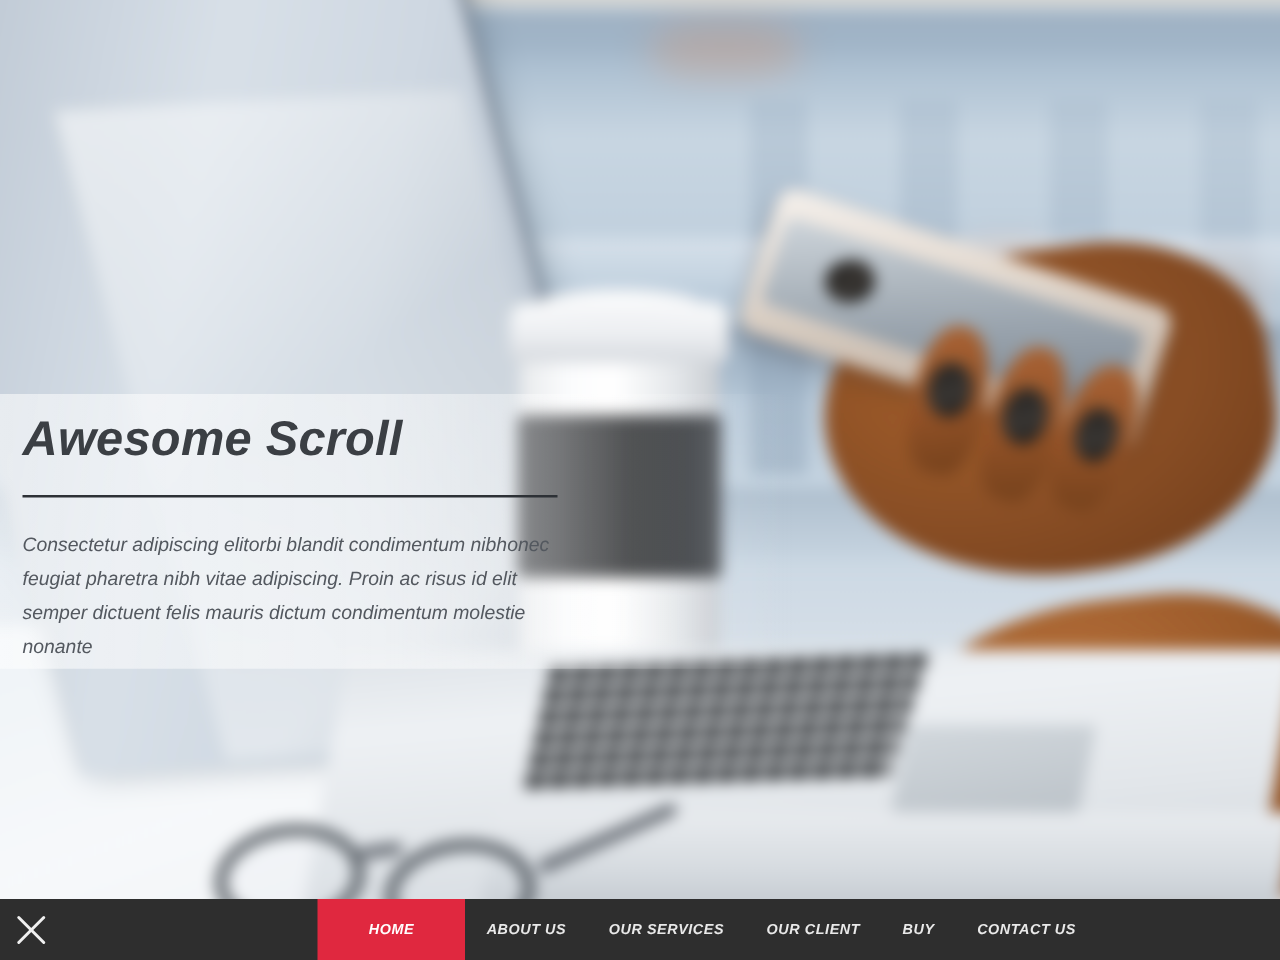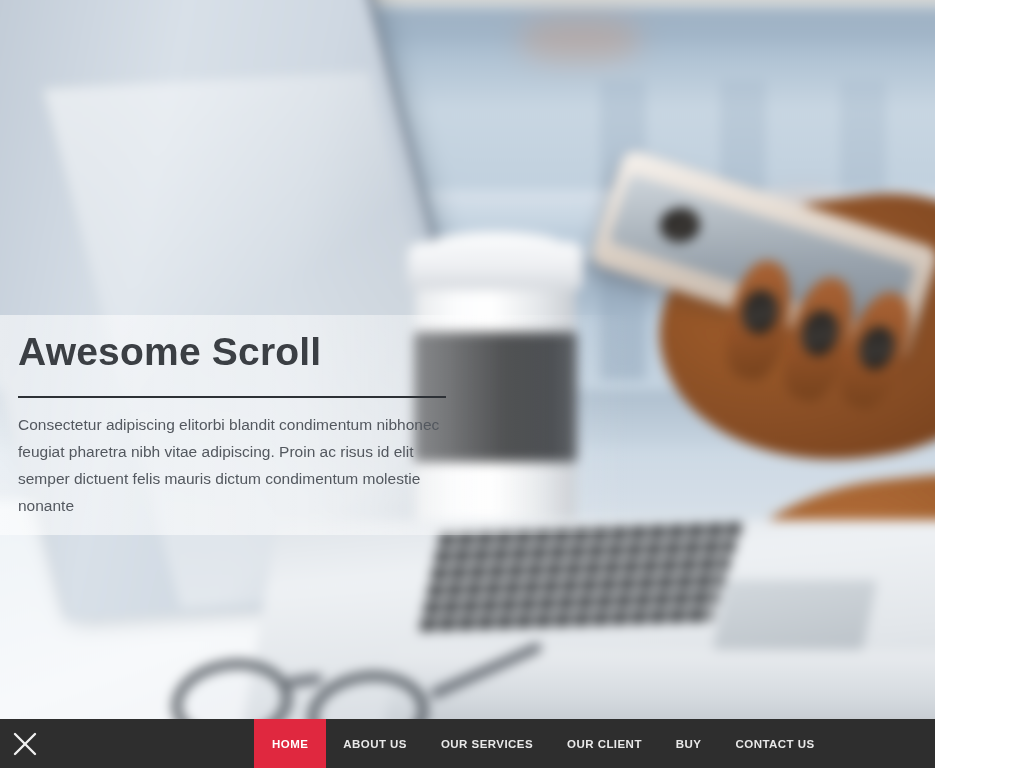--- a/index.html
+++ b/index.html
@@ -7,23 +7,24 @@
   html, body {
     width: 1024px;
     height: 768px;
     overflow: hidden;
     font-family: "Liberation Sans", sans-serif;
     background: #ffffff;
   }
 
   .stage {
     position: relative;
-    width: 935px;
+    width: 1024px;
     height: 768px;
     overflow: hidden;
+    font-style: italic;
   }
 
   
   .photo {
     position: absolute;
     inset: 0;
     overflow: hidden;
     background: #cfd9e2;
   }
   .photo-inner {
@@ -272,21 +273,21 @@
     line-height: 1.15;
     white-space: nowrap;
   }
   .hero-rule {
     width: 428px;
     height: 2px;
     background: #2d3136;
     margin-top: 21px;
   }
   .hero-text {
-    margin-top: 13px;
+    margin-top: 25px;
     font-size: 15.5px;
     line-height: 27px;
     color: #53585f;
     width: 432px;
   }
 
   
   .navbar {
     position: absolute;
     left: 0; bottom: 0;
@@ -319,21 +320,21 @@
     font-weight: bold;
     letter-spacing: .45px;
     color: #e9e9e9;
     white-space: nowrap;
     cursor: pointer;
     text-transform: uppercase;
   }
   .nav-item.active {
     background: #e0283f;
     color: #ffffff;
-    padding: 0 18px;
+    padding: 0 41px;
   }
   .nav-tail { flex: 1 1 auto; }
 </style>
 </head>
 <body>
 
 <div class="stage">
 
   <div class="photo">
     <div class="photo-inner">

